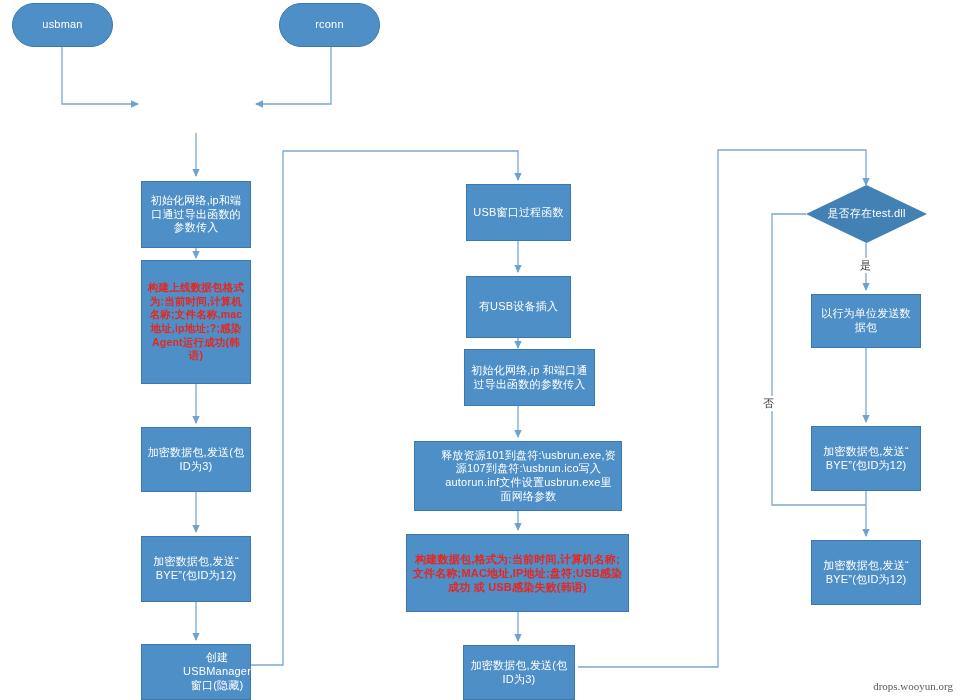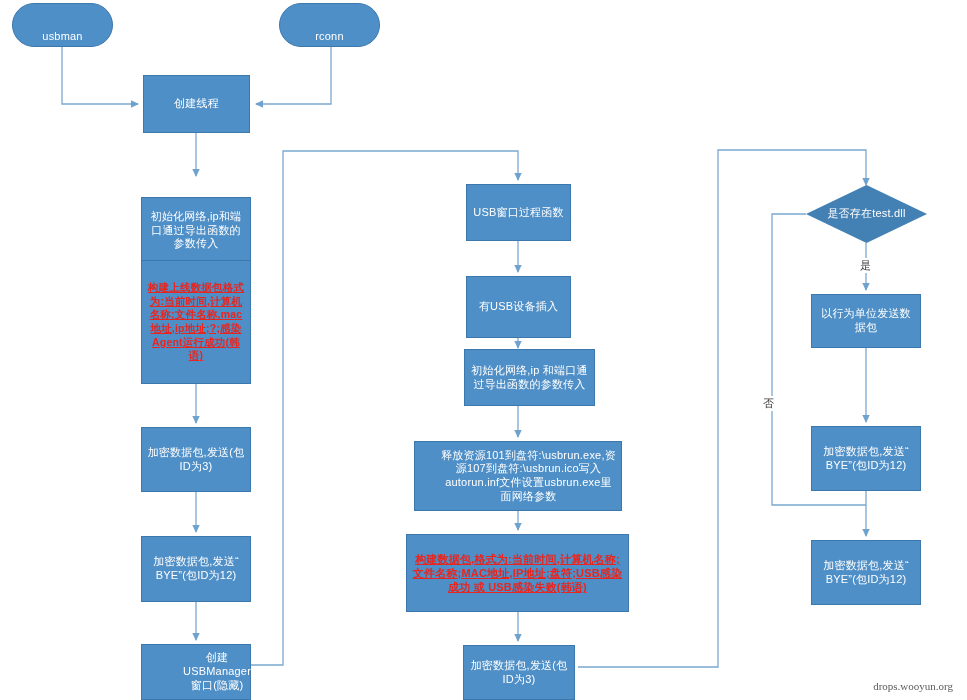--- a/index.html
+++ b/index.html
@@ -36,28 +36,26 @@
     justify-content: center;
     text-align: center;
     line-height: 1.25;
     padding: 2px 4px;
     font-size: 11px;
     letter-spacing: 0.2px;
   }
   .node.oval {
     border-radius: 24px;
     font-size: 11px;
-    align-items: flex-end;
   }
   .node.red {
     color: #e8251f;
     font-weight: bold;
     font-size: 10.5px;
     line-height: 1.3;
-    text-decoration: underline;
   }
   .node.wide {
     font-size: 11px;
   }
   .node.diamond {
     background: transparent;
     border: none;
     padding: 0;
   }
   .diamond-shape {
@@ -142,25 +140,22 @@
   </svg>
 
   <div class="node oval" style="left:12px; top:3px; width:101px; height:44px;">
     <span>usbman</span>
   </div>
 
   <div class="node oval" style="left:279px; top:3px; width:101px; height:44px;">
     <span>rconn</span>
   </div>
 
-  <div class="node" style="left:143px; top:75px; width:107px; height:58px;">
-    <span>创建线程</span>
-  </div>
-
-  <div class="node" style="left:141px; top:181px; width:110px; height:67px;margin-top:16px;">
+
+  <div class="node" style="left:141px; top:181px; width:110px; height:67px;">
     <span>初始化网络,ip和端口通过导出函数的参数传入</span>
   </div>
 
   <div class="node red" style="left:141px; top:260px; width:110px; height:124px;">
     <span>构建上线数据包格式为:当前时间,计算机名称;文件名称,mac地址,ip地址;?;感染Agent运行成功(韩语)</span>
   </div>
 
   <div class="node" style="left:141px; top:427px; width:110px; height:65px;">
     <span>加密数据包,发送(包ID为3)</span>
   </div>

